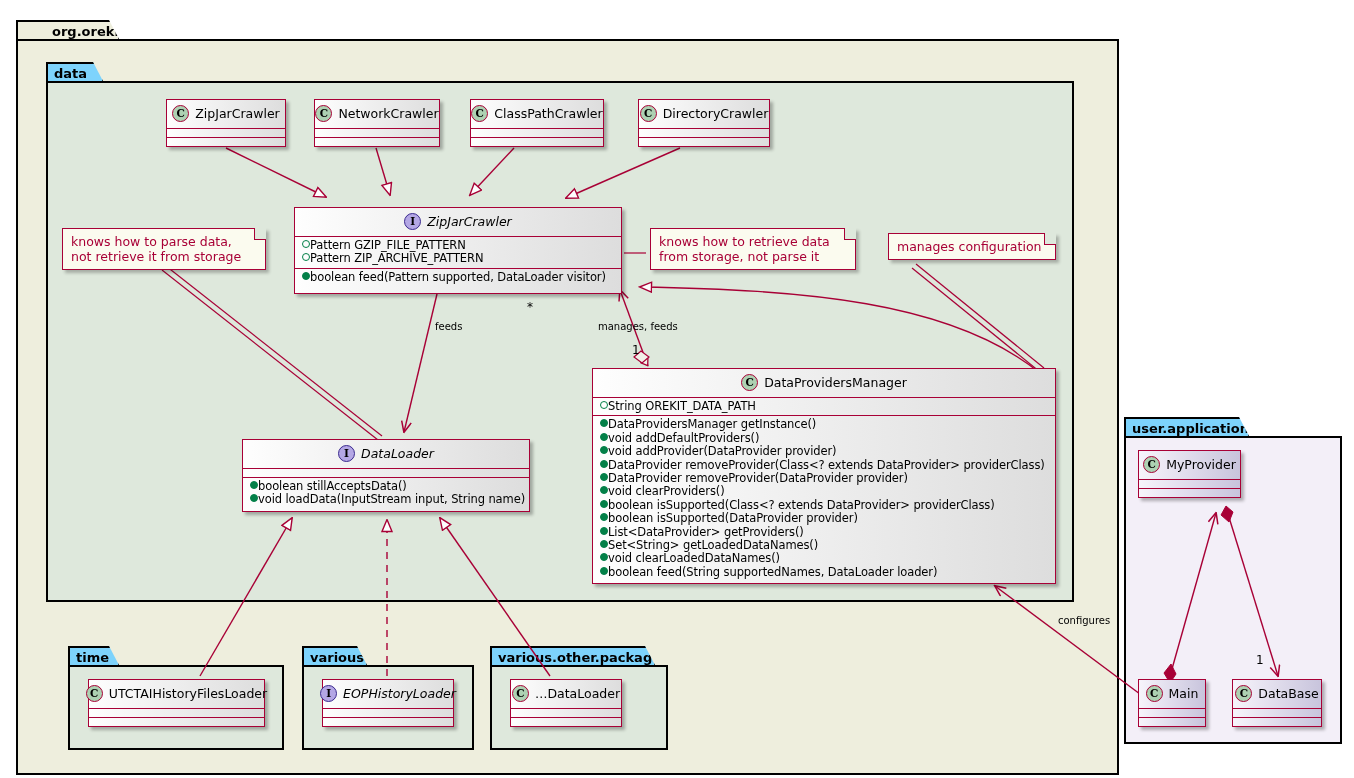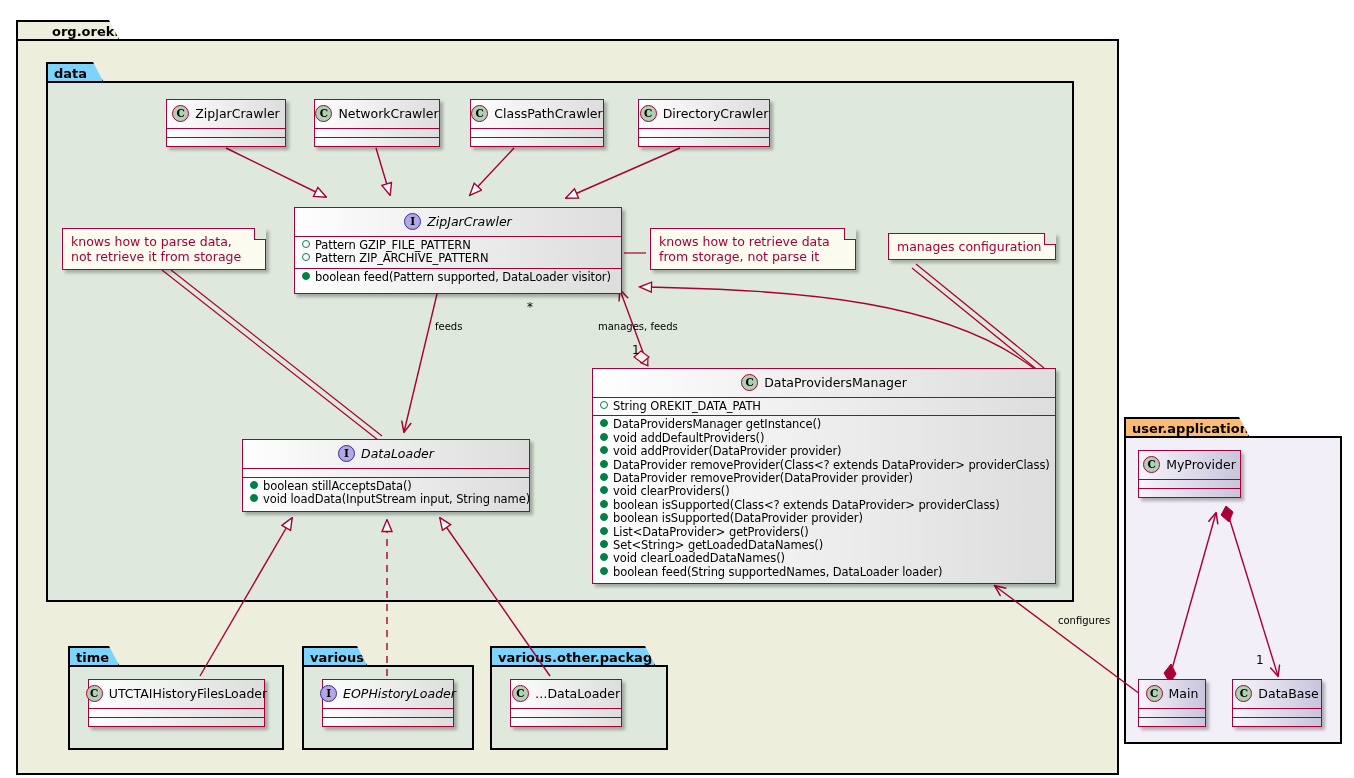--- a/index.html
+++ b/index.html
@@ -38,21 +38,21 @@
   .pkg-body {
     position: absolute; left: 0;
     border: 2px solid #000000;
     box-sizing: border-box;
   }
 
   .pkg-orekit .pkg-tab { background: #EEEEDD; }
   .pkg-orekit .pkg-body { background: #EEEEDD; }
   .pkg-green .pkg-tab  { background: #7dd3fc; }
   .pkg-green .pkg-body { background: #DEE8DC; }
-  .pkg-lav   .pkg-tab  { background: #fdba74; }
+  .pkg-lav   .pkg-tab  { background: #7dd3fc; }
   .pkg-lav   .pkg-body { background: #F3EFF8; }
 
   .pkg-shadow {
     position: absolute;
     background: rgba(0,0,0,0.22);
     filter: blur(1.5px);
     z-index: -1;
   }
 
   
@@ -74,21 +74,21 @@
     gap: 6px;
     padding: 5px 8px 6px 8px;
     font-size: 12.5px;
     white-space: nowrap;
   }
   .cls-title.italic { font-style: italic; }
   .cls-sep { border-top: 1.5px solid #A80036; height: 0; }
   .cls-comp { padding: 2px 4px; }
   .cls-comp.empty { height: 8px; padding: 0; }
   .member {
-    display: flex; align-items: baseline; gap: 5px;
+    display: flex; align-items: baseline; 
     white-space: nowrap;
     font-size: 11.5px;
     line-height: 13.4px;
     padding-left: 3px;
   }
   .member .txt { letter-spacing: -0.1px; }
 
   
   .badge {
     display: inline-block;

